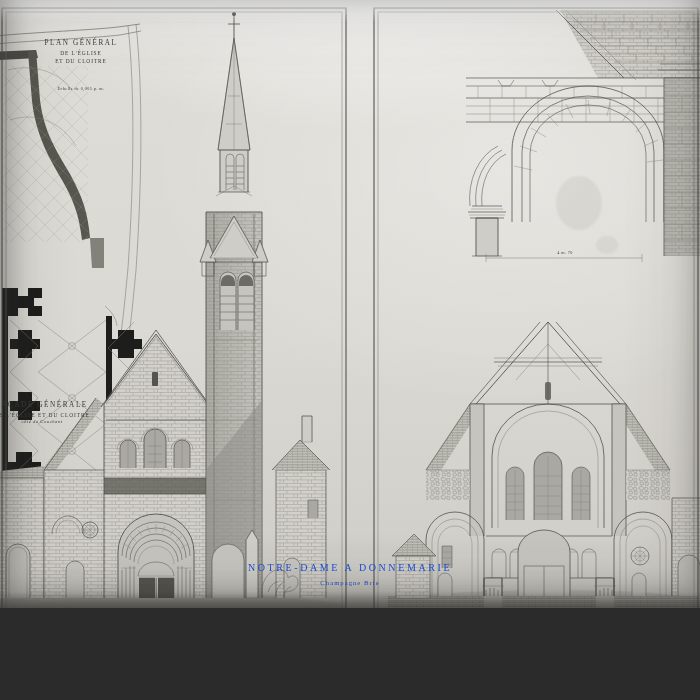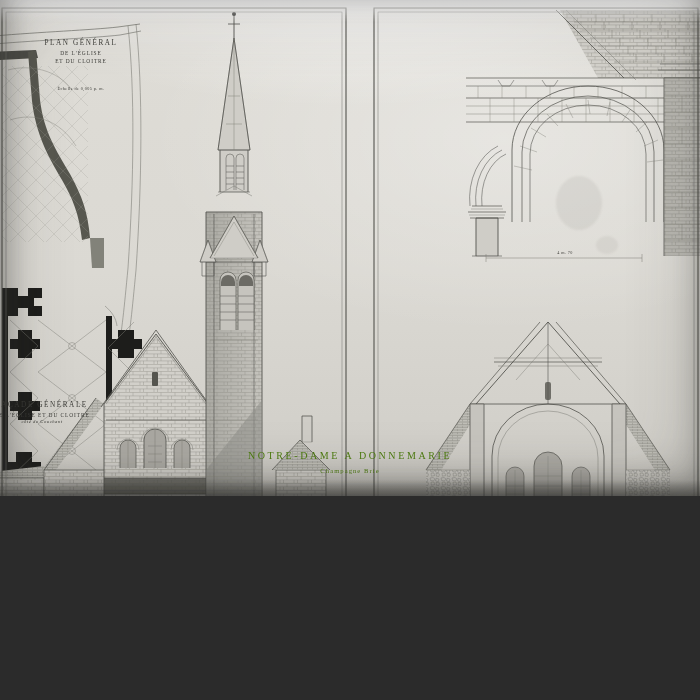--- a/index.html
+++ b/index.html
@@ -1,20 +1,20 @@
 <!DOCTYPE html>
 <html><head>
 <meta charset="utf-8">
 <title>Notre-Dame a Donnemarie — planche</title>
 <style>
   html,body{margin:0;padding:0;background:#2b2b2b;}
   body{font-family:"Liberation Serif",serif;}
 
   #plate{
-    position:relative;width:700px;height:496px;overflow:hidden;
+    position:relative;width:700px;height:608px;overflow:hidden;
     background:#d9d9d4;
     font-family:Liberation Serif, serif;
   }
   
   #paper{position:absolute;inset:0;
     background:
       radial-gradient(120% 70% at 50% -12%, rgba(255,255,255,.95) 0%, rgba(255,255,255,.45) 22%, rgba(255,255,255,0) 48%),
       radial-gradient(85% 65% at 72% 28%, rgba(255,255,255,.30) 0%, rgba(255,255,255,0) 60%),
       linear-gradient(180deg,#eceae6 0%,#dedcd6 10%,#dbd9d3 55%,#d2d0ca 88%,#c4c2bc 100%);
   }
@@ -25,21 +25,21 @@
   .botdark{position:absolute;left:0;right:0;bottom:0;height:16px;pointer-events:none;
     background:linear-gradient(0deg,rgba(45,45,42,.55),rgba(45,45,42,0));}
 
   
   .cap{position:absolute;color:#3a3a36;text-align:center;line-height:1.5;
        letter-spacing:.16em;white-space:nowrap;}
   .cap .l1{font-size:7.2px;letter-spacing:.22em;}
   .cap .l2{font-size:5.4px;letter-spacing:.17em;}
   .cap .l3{font-size:4.6px;letter-spacing:.12em;font-style:italic;}
   .cap .l4{font-size:4.2px;letter-spacing:.10em;}
-  #title{position:absolute;left:0;right:0;bottom:22px;text-align:center;color:#4d7c0f;}
+  #title{position:absolute;left:0;right:0;bottom:22px;text-align:center;color:#1d4ed8;}
   #title .t1{font-size:10px;letter-spacing:.26em;}
   #title .t2{font-size:6.6px;letter-spacing:.16em;margin-top:6px;}
 
   svg{display:block;position:absolute;left:0;top:0;overflow:visible;}
   .ink{stroke:#53534e;fill:none;vector-effect:non-scaling-stroke;}
   .ink-l{stroke:#7d7d77;fill:none;}
   .blk{fill:#1d1d1b;}
   .stone{fill:#cfcdc7;stroke:#74746e;stroke-width:.4;}
   .shadow{fill:#8e8e88;opacity:.55;}
   .wash{fill:#c6c4be;}

